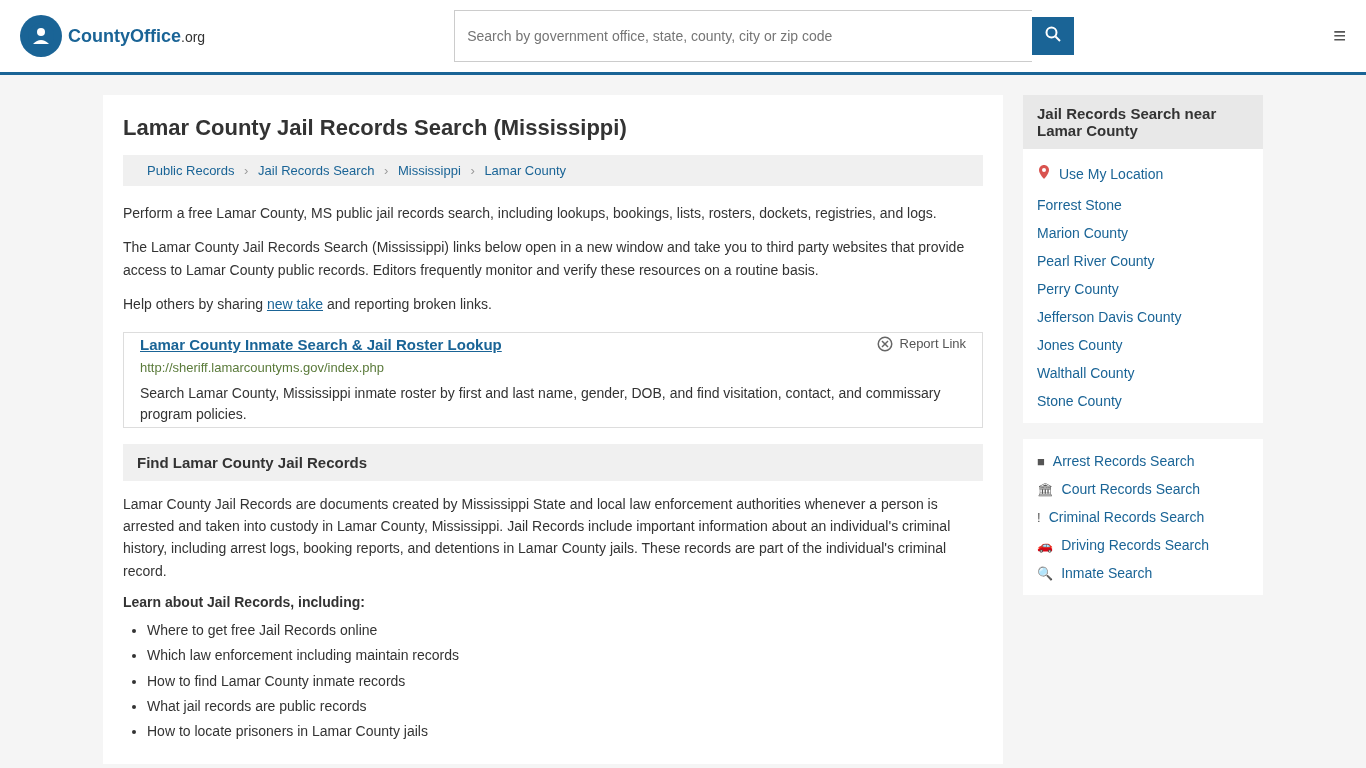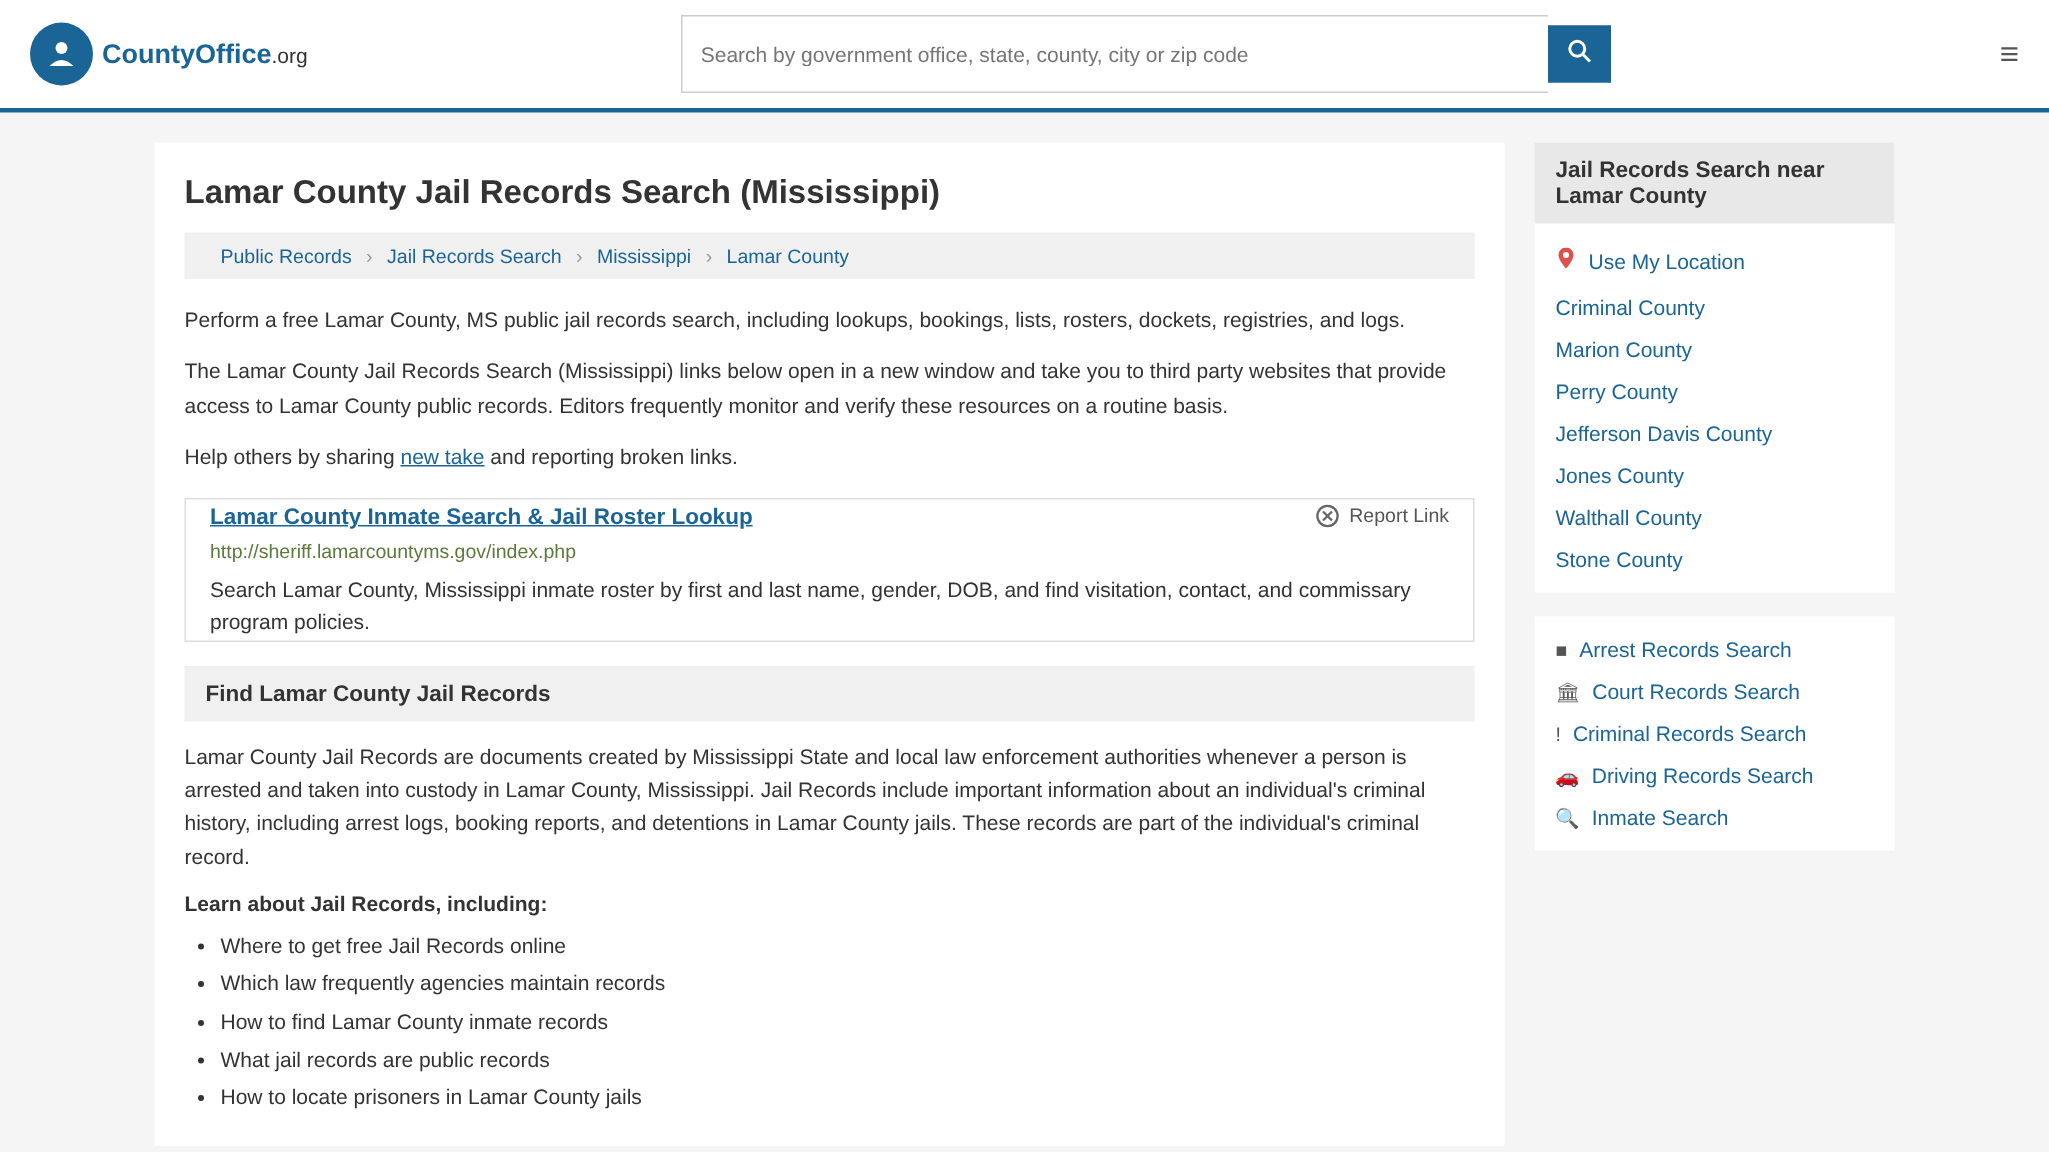--- a/index.html
+++ b/index.html
@@ -292,21 +292,21 @@
     <div class="find-section">
       <h3>Find Lamar County Jail Records</h3>
     </div>
 
     <p class="section-text">Lamar County Jail Records are documents created by Mississippi State and local law enforcement authorities whenever a person is arrested and taken into custody in Lamar County, Mississippi. Jail Records include important information about an individual's criminal history, including arrest logs, booking reports, and detentions in Lamar County jails. These records are part of the individual's criminal record.</p>
 
     <p class="learn-heading">Learn about Jail Records, including:</p>
 
     <ul class="bullet-list" id="bullet-list-container">
     <li>Where to get free Jail Records online</li>
-        <li>Which law frequently agencies maintain records</li>
+        <li>Which law enforcement including maintain records</li>
         <li>How to find Lamar County inmate records</li>
         <li>What jail records are public records</li>
         <li>How to locate prisoners in Lamar County jails</li>
       </ul>
 
   </div>
 
   <div class="sidebar">
 
     <div class="sidebar-section">
@@ -317,22 +317,23 @@
         <div class="use-location-item">
           <div style="display:flex;align-items:center;gap:4px;">
             <svg width="14" height="18" viewBox="0 0 14 18" fill="none">
               <path d="M7 0C4.24 0 2 2.24 2 5c0 3.75 5 9 5 9s5-5.25 5-9c0-2.76-2.24-5-5-5z" fill="#d9534f"></path>
               <circle cx="7" cy="5" r="2" fill="#fff"></circle>
             </svg>
           </div>
           <span>Use My Location</span>
         </div>
         <div id="nearby-counties-container">
-            <div class="sidebar-link-item">Criminal County</div>
+            <div class="sidebar-link-item">Forrest Stone</div>
             <div class="sidebar-link-item">Marion County</div>
+            <div class="sidebar-link-item">Pearl River County</div>
             <div class="sidebar-link-item">Perry County</div>
             <div class="sidebar-link-item">Jefferson Davis County</div>
             <div class="sidebar-link-item">Jones County</div>
             <div class="sidebar-link-item">Walthall County</div>
             <div class="sidebar-link-item">Stone County</div>
           </div>
       </div>
     </div>
 
     <div class="sidebar-section">

